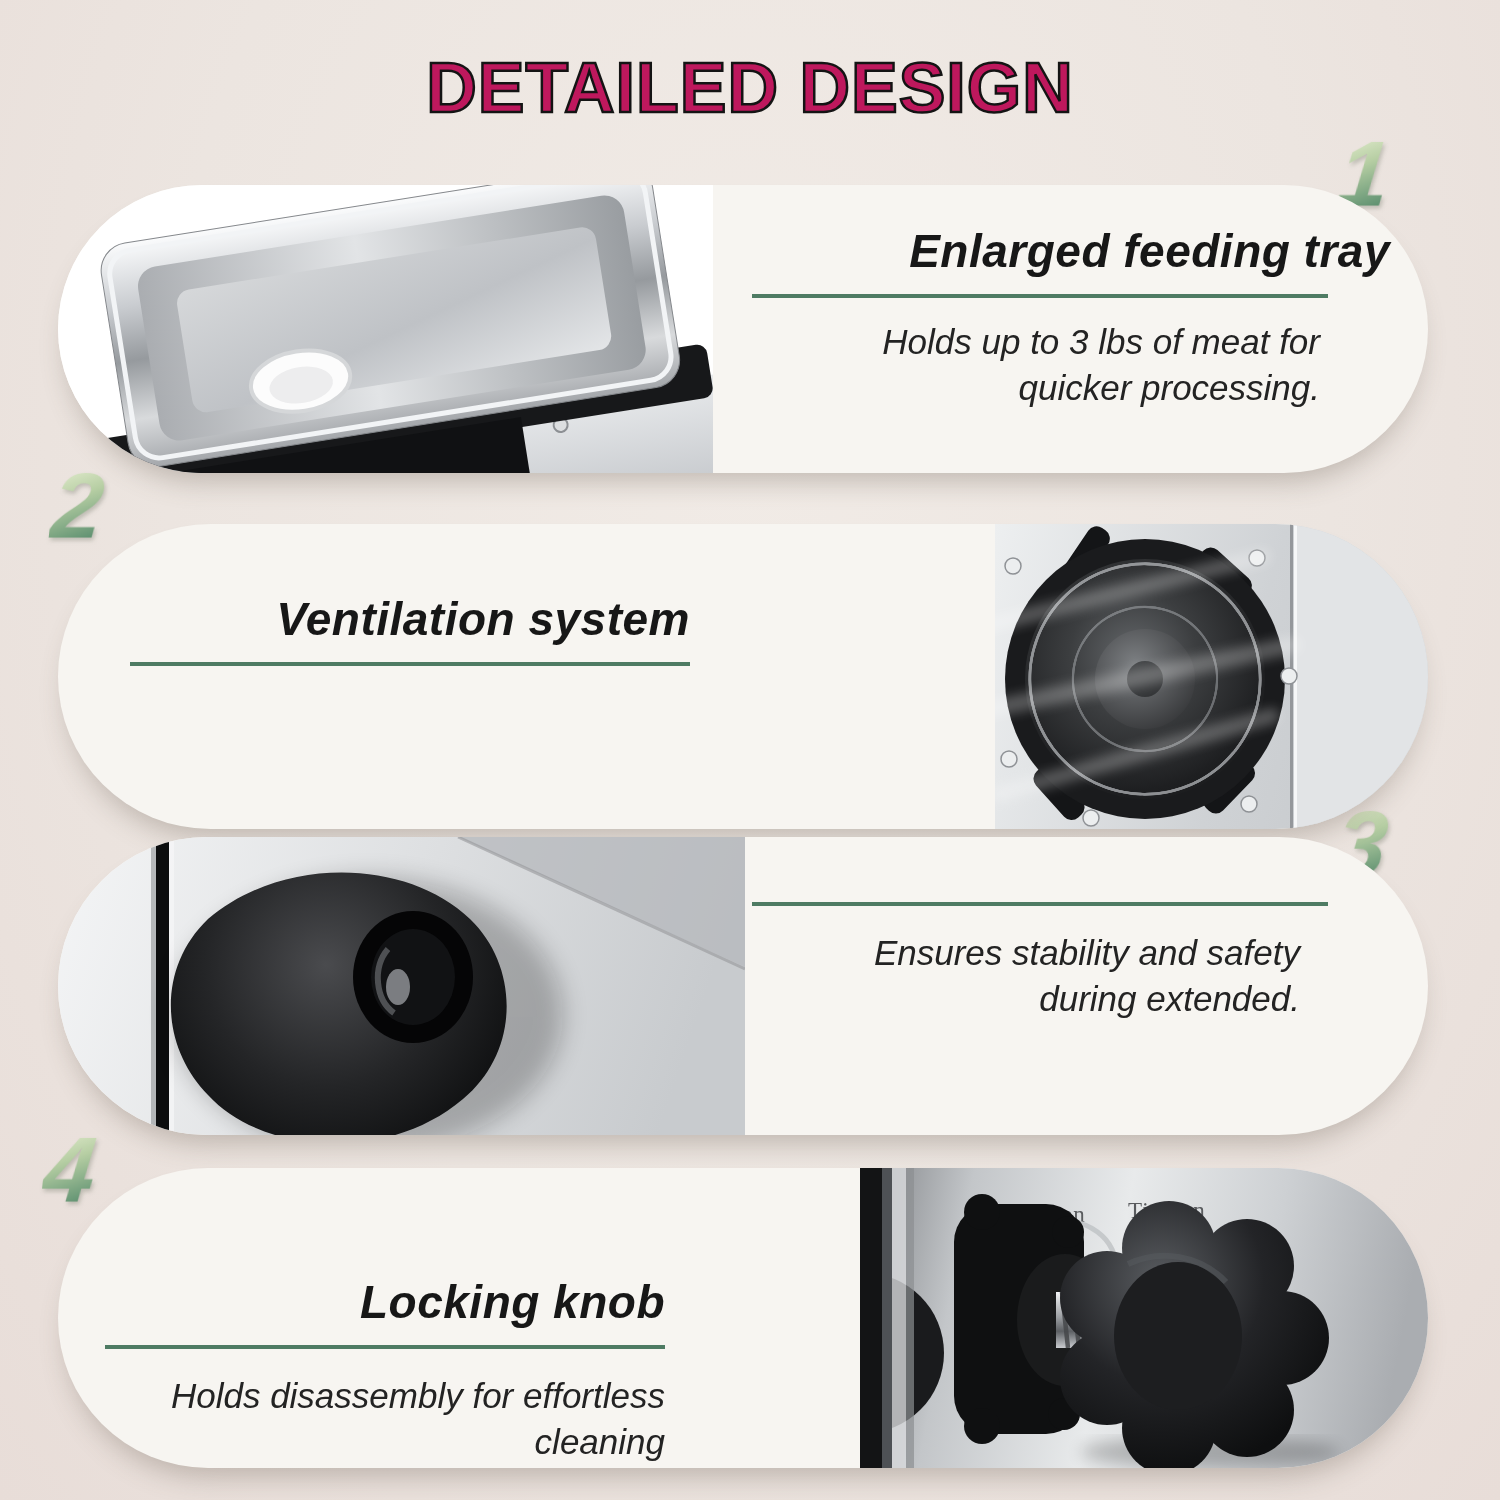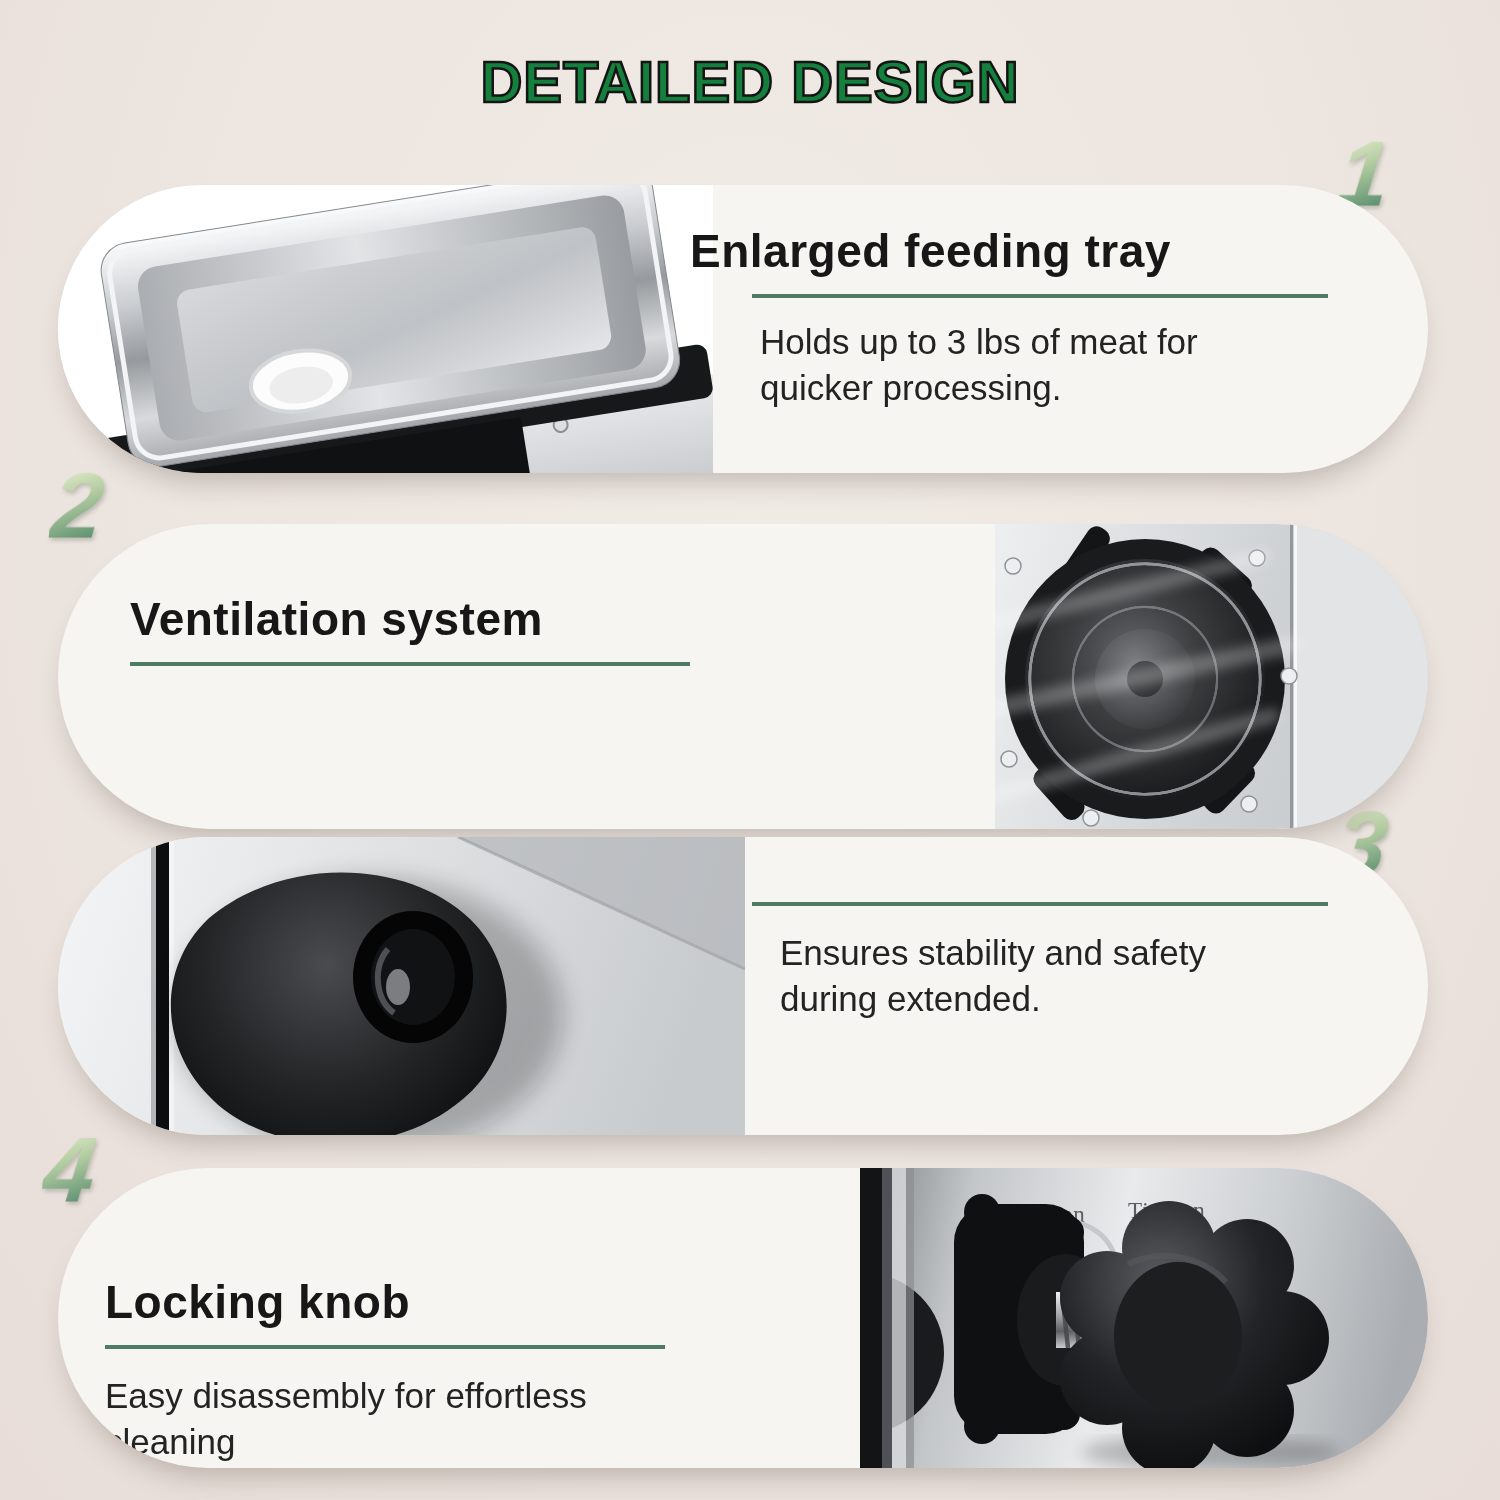--- a/index.html
+++ b/index.html
@@ -6,22 +6,22 @@
   body{
     width:1500px;height:1500px;
     font-family:"Liberation Sans",sans-serif;
     background:radial-gradient(ellipse at 50% 30%, #f1ebe6 0%, #ece5e0 55%, #e8ddd8 100%);
     position:relative;overflow:hidden;
   }
   #canvas{position:absolute;inset:0;width:1500px;height:1500px;}
 
   .page-title{
     position:absolute;top:48px;left:0;width:1500px;
-    text-align:center;font-size:58px;font-weight:900;
-    letter-spacing:1px;color:#15803d;
+    text-align:center;font-size:70px;font-weight:900;
+    letter-spacing:1px;color:#be185d;
     -webkit-text-stroke:2.5px #141414;
   }
 
   .feat-number{
     position:absolute;z-index:1;
     font-size:92px;font-weight:900;font-style:italic;
     transform:skewX(-6deg);
     background:linear-gradient(160deg,#e9f0d4 5%,#b6cea3 40%,#5e9070 85%);
     -webkit-background-clip:text;background-clip:text;color:transparent;
     filter:drop-shadow(2px 3px 2px rgba(60,70,50,.25));
@@ -42,21 +42,21 @@
   .pill-3{top:837px;height:298px;border-radius:149px;}
   .pill-4{top:1168px;height:300px;border-radius:150px;}
 
   .photo{position:absolute;top:0;height:100%;}
   .photo svg{display:block;width:100%;height:100%;}
   .photo-1{left:0;width:655px;}
   .photo-2{left:937px;width:433px;}
   .photo-3{left:0;width:687px;}
   .photo-4{left:802px;width:568px;}
 
-  .textcol{position:absolute;top:0;text-align:left;}
+  .textcol{position:absolute;top:0;text-align:right;font-style:italic;}
   .t1{left:632px;width:700px;padding-top:38px;}
   .t2{left:72px;width:560px;padding-top:67px;}
   .t3{left:632px;width:700px;padding-top:50px;}
   .t4{left:47px;width:560px;padding-top:62px;margin-top:44px;}
 
   .feat-title{
     margin:0;font-size:46px;font-weight:700;color:#171717;
     line-height:56px;letter-spacing:.5px;
   }
   .divider{height:4px;width:576px;margin:15px auto 0 auto;background:#4e7b63;}
@@ -255,21 +255,21 @@
     <div class="textcol t3">
       <div class="divider"></div>
       <p class="feat-desc">Ensures stability and safety during extended.</p>
     </div>
   </div>
 
   <div class="pill pill-4">
     <div class="textcol t4">
       <h2 class="feat-title">Locking knob</h2>
       <div class="divider"></div>
-      <p class="feat-desc">Easy disassembly for effortless cleaning</p>
+      <p class="feat-desc">Holds disassembly for effortless cleaning</p>
     </div>
     <div class="photo photo-4">
       <svg viewBox="0 0 568 300" preserveAspectRatio="none">
         <defs>
           <linearGradient id="bg4G" x1="0" y1="0" x2="1" y2=".1">
             <stop offset="0" stop-color="#7c7f83"></stop>
               <stop offset=".2" stop-color="#c3c6c9"></stop>
             <stop offset=".48" stop-color="#e8eaeb"></stop>
               <stop offset=".75" stop-color="#cdd0d3"></stop>
             <stop offset="1" stop-color="#aaadb1"></stop>

